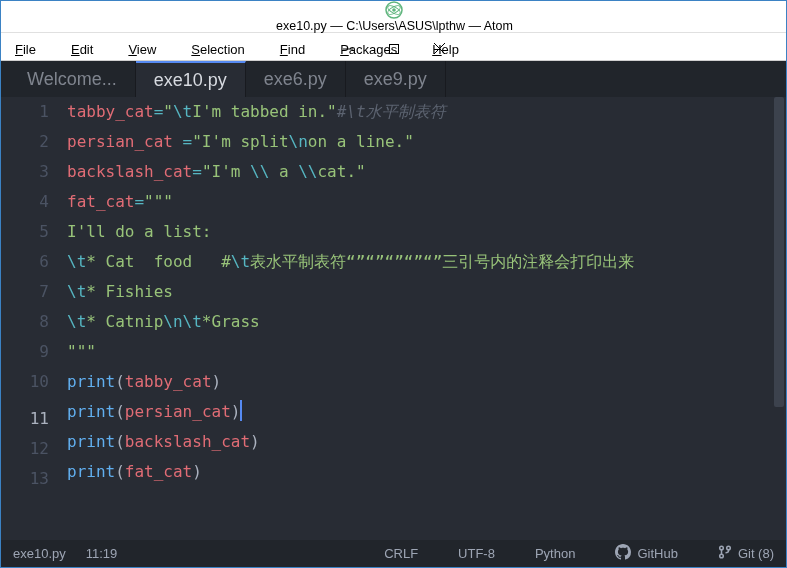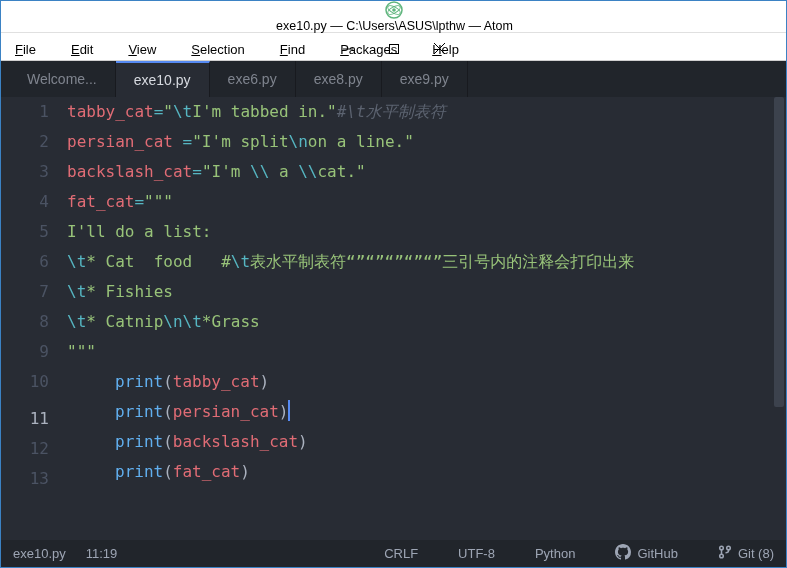--- a/index.html
+++ b/index.html
@@ -63,21 +63,21 @@
   display: flex;
   background: #21252b;
   height: 36px;
   padding-left: 8px;
 }
 .tab {
   padding: 0 18px;
   height: 36px;
   display: flex;
   align-items: center;
-  font-size: 14px;
+  font-size: 18px;
   color: #7f848e;
   background: #21252b;
   border-right: 1px solid #181a1f;
 }
 .tab.active {
   background: #282c34;
   color: #d7dae0;
   border-top: 2px solid #568af2;
 }
 .code-area {
@@ -112,21 +112,21 @@
   position: absolute;
   left: -66px; right: -20px; top: 0; bottom: 0;
   background: rgba(153,187,255,0.04);
   z-index: -1;
 }
 .tok-var { color: #e06c75; text-align: center; }
 .tok-op { color: #56b6c2; }
 .tok-str { color: #98c379; }
 .tok-esc { color: #56b6c2; }
 .tok-comment { color: #5c6370; font-style: italic; }
-.tok-func { color: #61afef; margin-left: 48px; }
+.tok-func { color: #61afef; }
 .tok-punc { color: #abb2bf; }
 .cursor {
   display: inline-block;
   width: 2px; height: 21px;
   background: #568af2;
   vertical-align: middle;
   position: relative;
   top: -2px;
 }
 .scrollbar-v {
@@ -196,21 +196,20 @@
   <span class="menu-item"><span class="underline">F</span><span>ind</span></span>
   <span class="menu-item"><span class="underline">P</span><span>ackages</span></span>
   <span class="menu-item"><span class="underline">H</span><span>elp</span></span>
 </div>
 
 <div class="editor-area">
   <div class="tabs" id="tabs">
       <div class="tab">Welcome...</div>
       <div class="tab active">exe10.py</div>
       <div class="tab">exe6.py</div>
-      <div class="tab">exe8.py</div>
       <div class="tab">exe9.py</div>
     </div>
   <div class="code-area">
     <div class="gutter" id="gutter">
         <div class="ln">1</div>
         <div class="ln">2</div>
         <div class="ln">3</div>
         <div class="ln">4</div>
         <div class="ln">5</div>
         <div class="ln">6</div>

